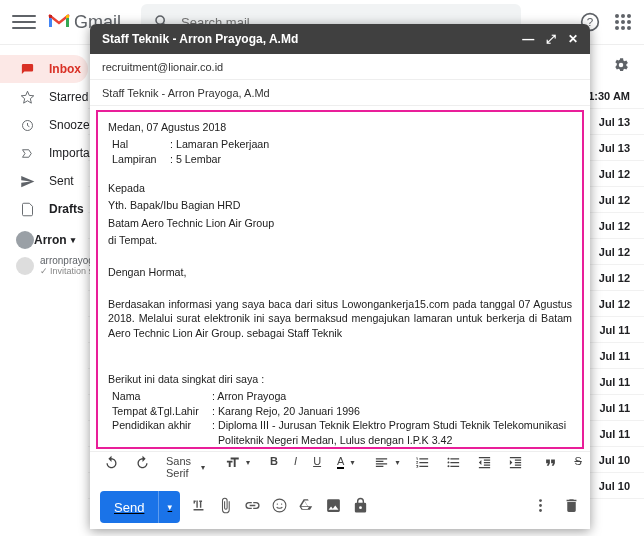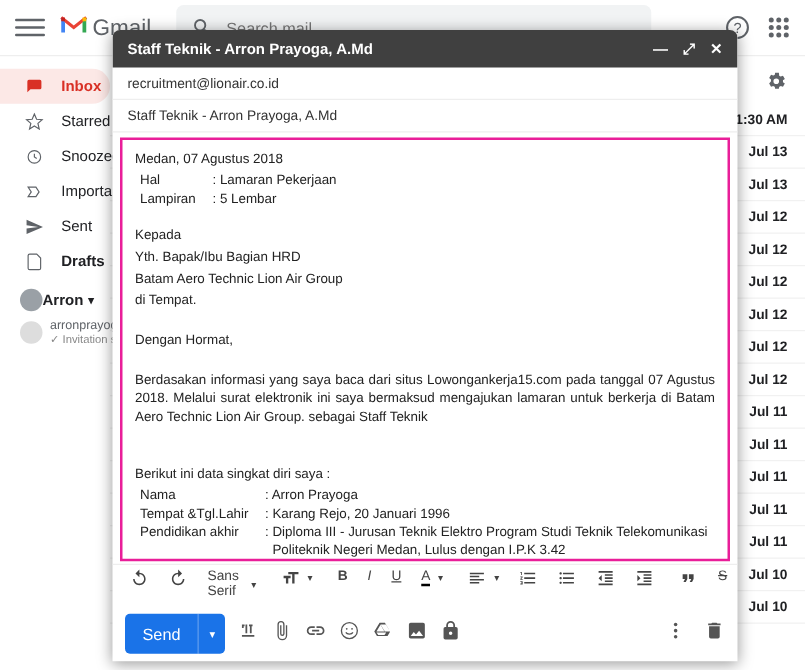--- a/index.html
+++ b/index.html
@@ -39,21 +39,21 @@
 .body-wrap { flex: 1; margin: 4px 6px 2px 6px; border: 2px solid #e91e99; overflow: auto; padding: 8px 10px; font-family: 'Times New Roman', serif; font-size: 10.7px; line-height: 1.35; color: #222; }
 .body-wrap p { margin-bottom: 3px; }
 .body-wrap .just { text-align: justify; }
 .body-wrap table { border-collapse: collapse; }
 .body-wrap td { padding: 0 3px 0 4px; vertical-align: top; font-size: 10.7px; }
 .fmt-bar { height: 34px; border-top: 1px solid #eee; display: flex; align-items: flex-start; padding: 0 8px; gap: 4px; color: #444; }
 .fmt-bar .pill { display: flex; align-items: center; gap: 6px; padding: 3px 6px; border-radius: 3px; font-size: 11px; }
 .fmt-bar svg { width: 15px; height: 15px; fill: #444; }
 .fmt-sep { width: 1px; height: 18px; background: #ddd; }
 .send-bar { height: 44px; display: flex; align-items: center; padding: 0 10px; gap: 10px; }
-.send-btn { background: #1a73e8; height: 32px; border-radius: 4px; display: flex; align-items: center; }
+.send-btn { background: #1a73e8; height: 32px; border-radius: 4px; display: flex; align-items: center; text-decoration: underline; }
 .send-btn .send-label { color: #fff; font-size: 13px; font-weight: 500; padding: 0 14px; }
 .send-btn .send-more { width: 22px; height: 32px; border-left: 1px solid rgba(255,255,255,0.3); display: flex; align-items: center; justify-content: center; color: #fff; font-size: 9px; }
 .send-bar svg { width: 17px; height: 17px; fill: #555; }
 .send-bar .right { margin-left: auto; display: flex; gap: 14px; align-items: center; }
 </style>
 </head>
 <body>
 
 <div class="top-bar">
   <div class="menu-icon">

